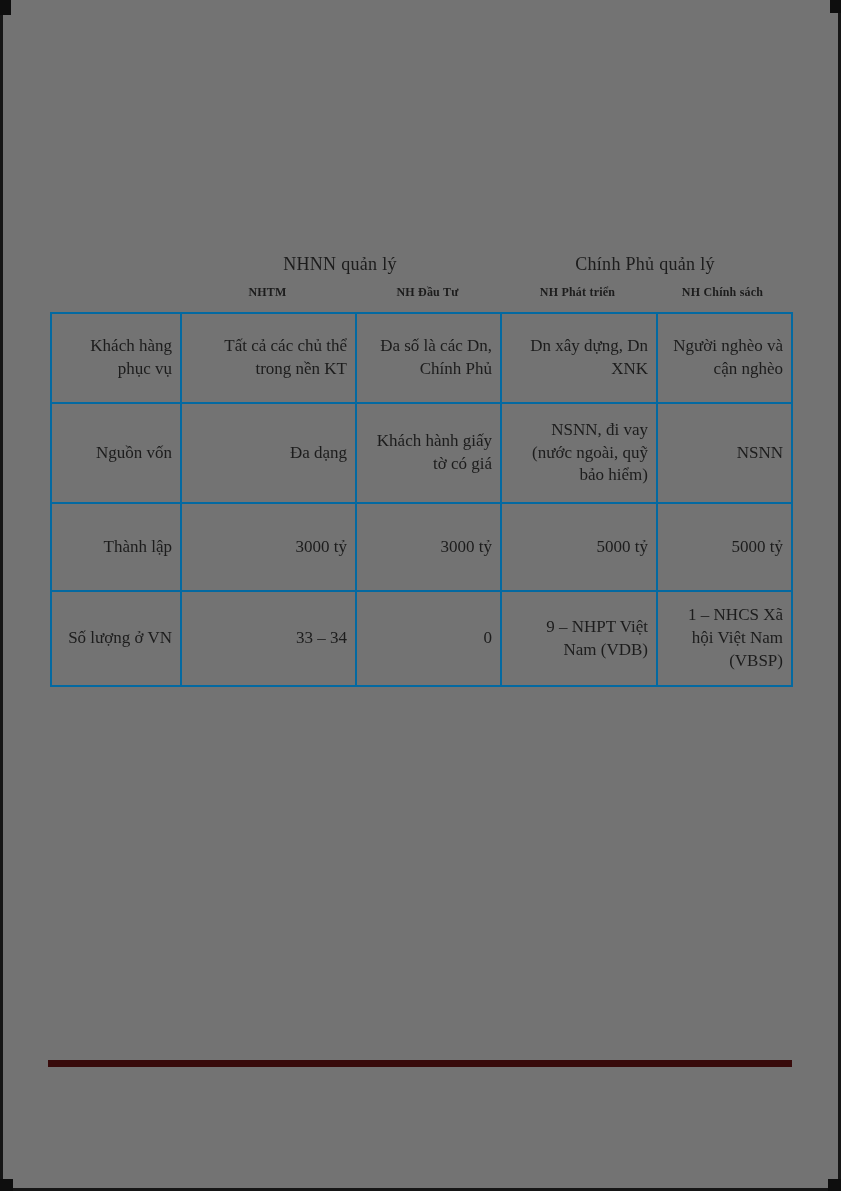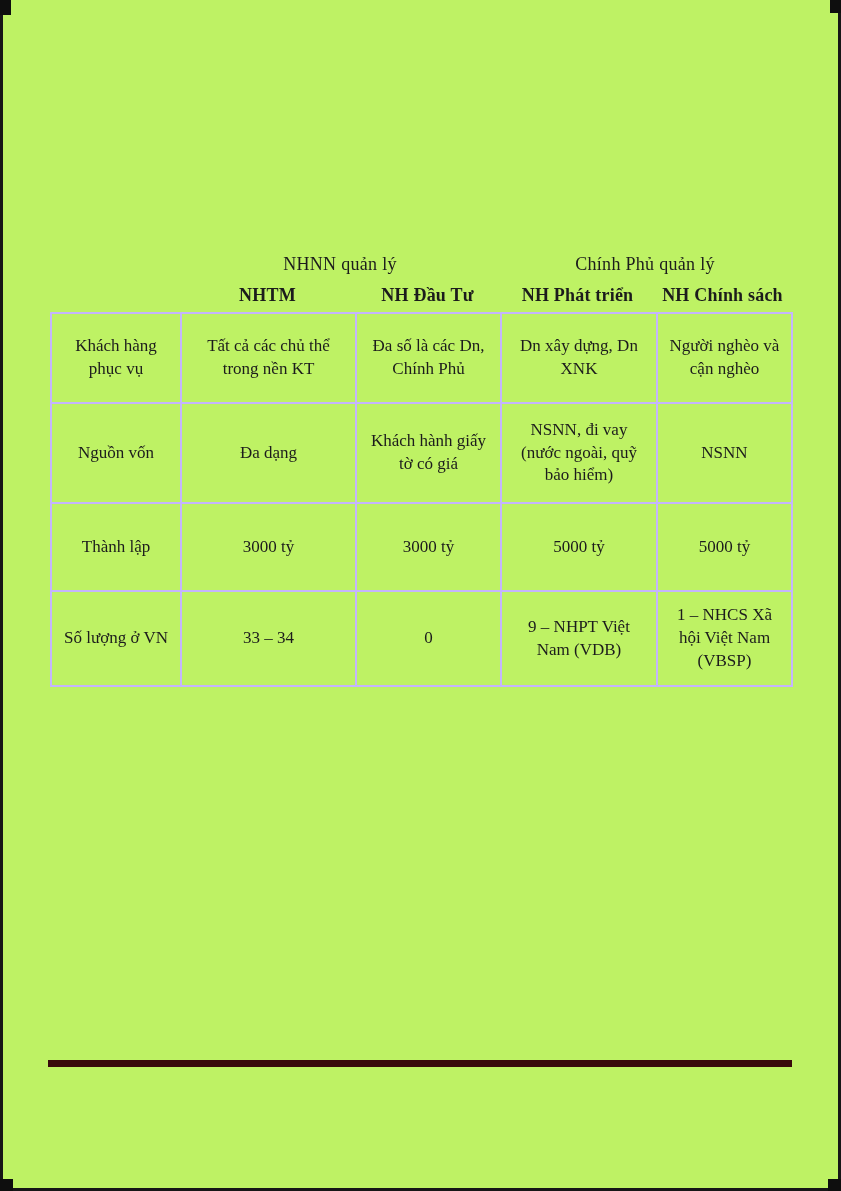--- a/index.html
+++ b/index.html
@@ -2,21 +2,21 @@
 <html><head>
 <meta charset="utf-8">
 <style>
   * { margin:0; padding:0; box-sizing:border-box; }
   html,body { background:#ffffff; }
   body { font-family:"Liberation Serif","DejaVu Serif",serif; color:#1c1c1c; }
 
   .page {
     position:relative;
     width:841px; height:1191px;
-    background:#bef264;
+    background:#737373;
     overflow:hidden;
   }
 
   
   .edge-left   { position:absolute; left:0; top:0; width:3px; height:100%; background:#161616; }
   .edge-right  { position:absolute; right:0; top:0; width:3px; height:100%; background:#161616; }
   .edge-bottom { position:absolute; left:0; bottom:0; width:100%; height:3px; background:#161616; }
   .corner { position:absolute; background:#0e0e0e; }
   .corner.tl { left:0; top:0; width:11px; height:15px; }
   .corner.tr { right:0; top:0; width:11px; height:13px; }
@@ -28,36 +28,36 @@
   .group-row { position:relative; height:30px; }
   .group-label {
     position:absolute; top:2px;
     text-align:center; font-size:18px; letter-spacing:0.3px;
   }
   .group-label.g1 { left:130px; width:320px; }
   .group-label.g2 { left:450px; width:290px;text-align:center; }
   .sub-row { position:relative; height:30px; }
   .sub-label {
     position:absolute; top:3px; text-align:center;
-    font-size:18px; font-weight:bold; letter-spacing:0.2px;
+    font-size:12px; font-weight:bold; letter-spacing:0.2px;
   }
   .sub-label.c1 { left:130px; width:175px; }
   .sub-label.c2 { left:305px; width:145px; }
   .sub-label.c3 { left:450px; width:155px; }
   .sub-label.c4 { left:605px; width:135px; }
 
   
   table.doc-table {
     border-collapse:collapse;
     table-layout:fixed;
     width:741px;
   }
   table.doc-table td {
-    border:2px solid #c4b5fd;
-    text-align:center;
+    border:2px solid #0369a1;
+    text-align:right;
     vertical-align:middle;
     font-size:17px;
     line-height:1.35;
     padding:8px 8px;
   }
   tr.r1 td { height:90px; }
   tr.r2 td { height:100px; }
   tr.r3 td { height:88px; }
   tr.r4 td { height:95px; }
 

